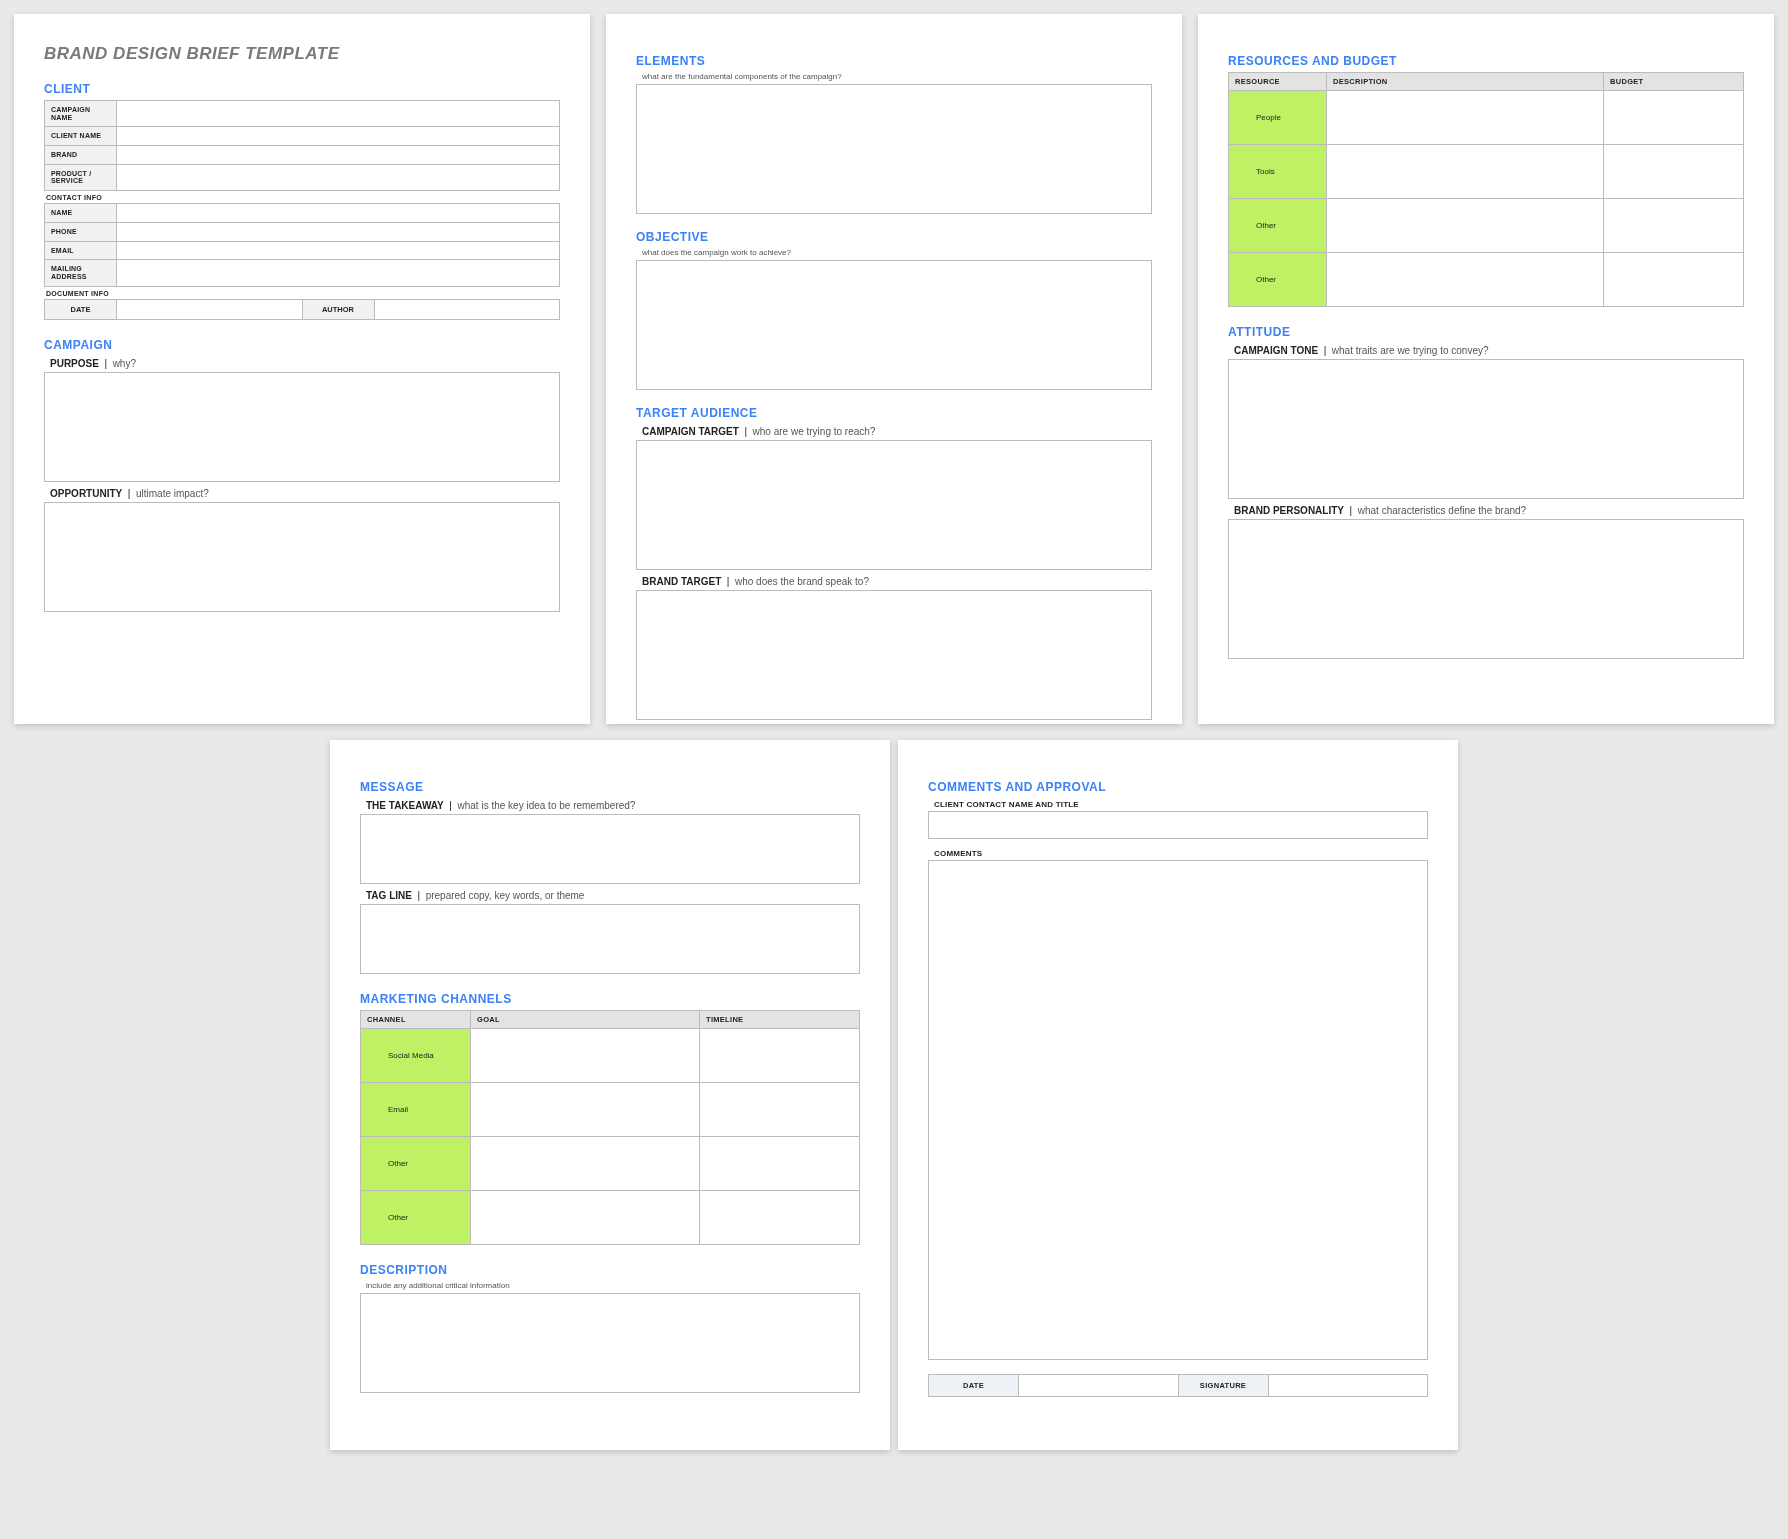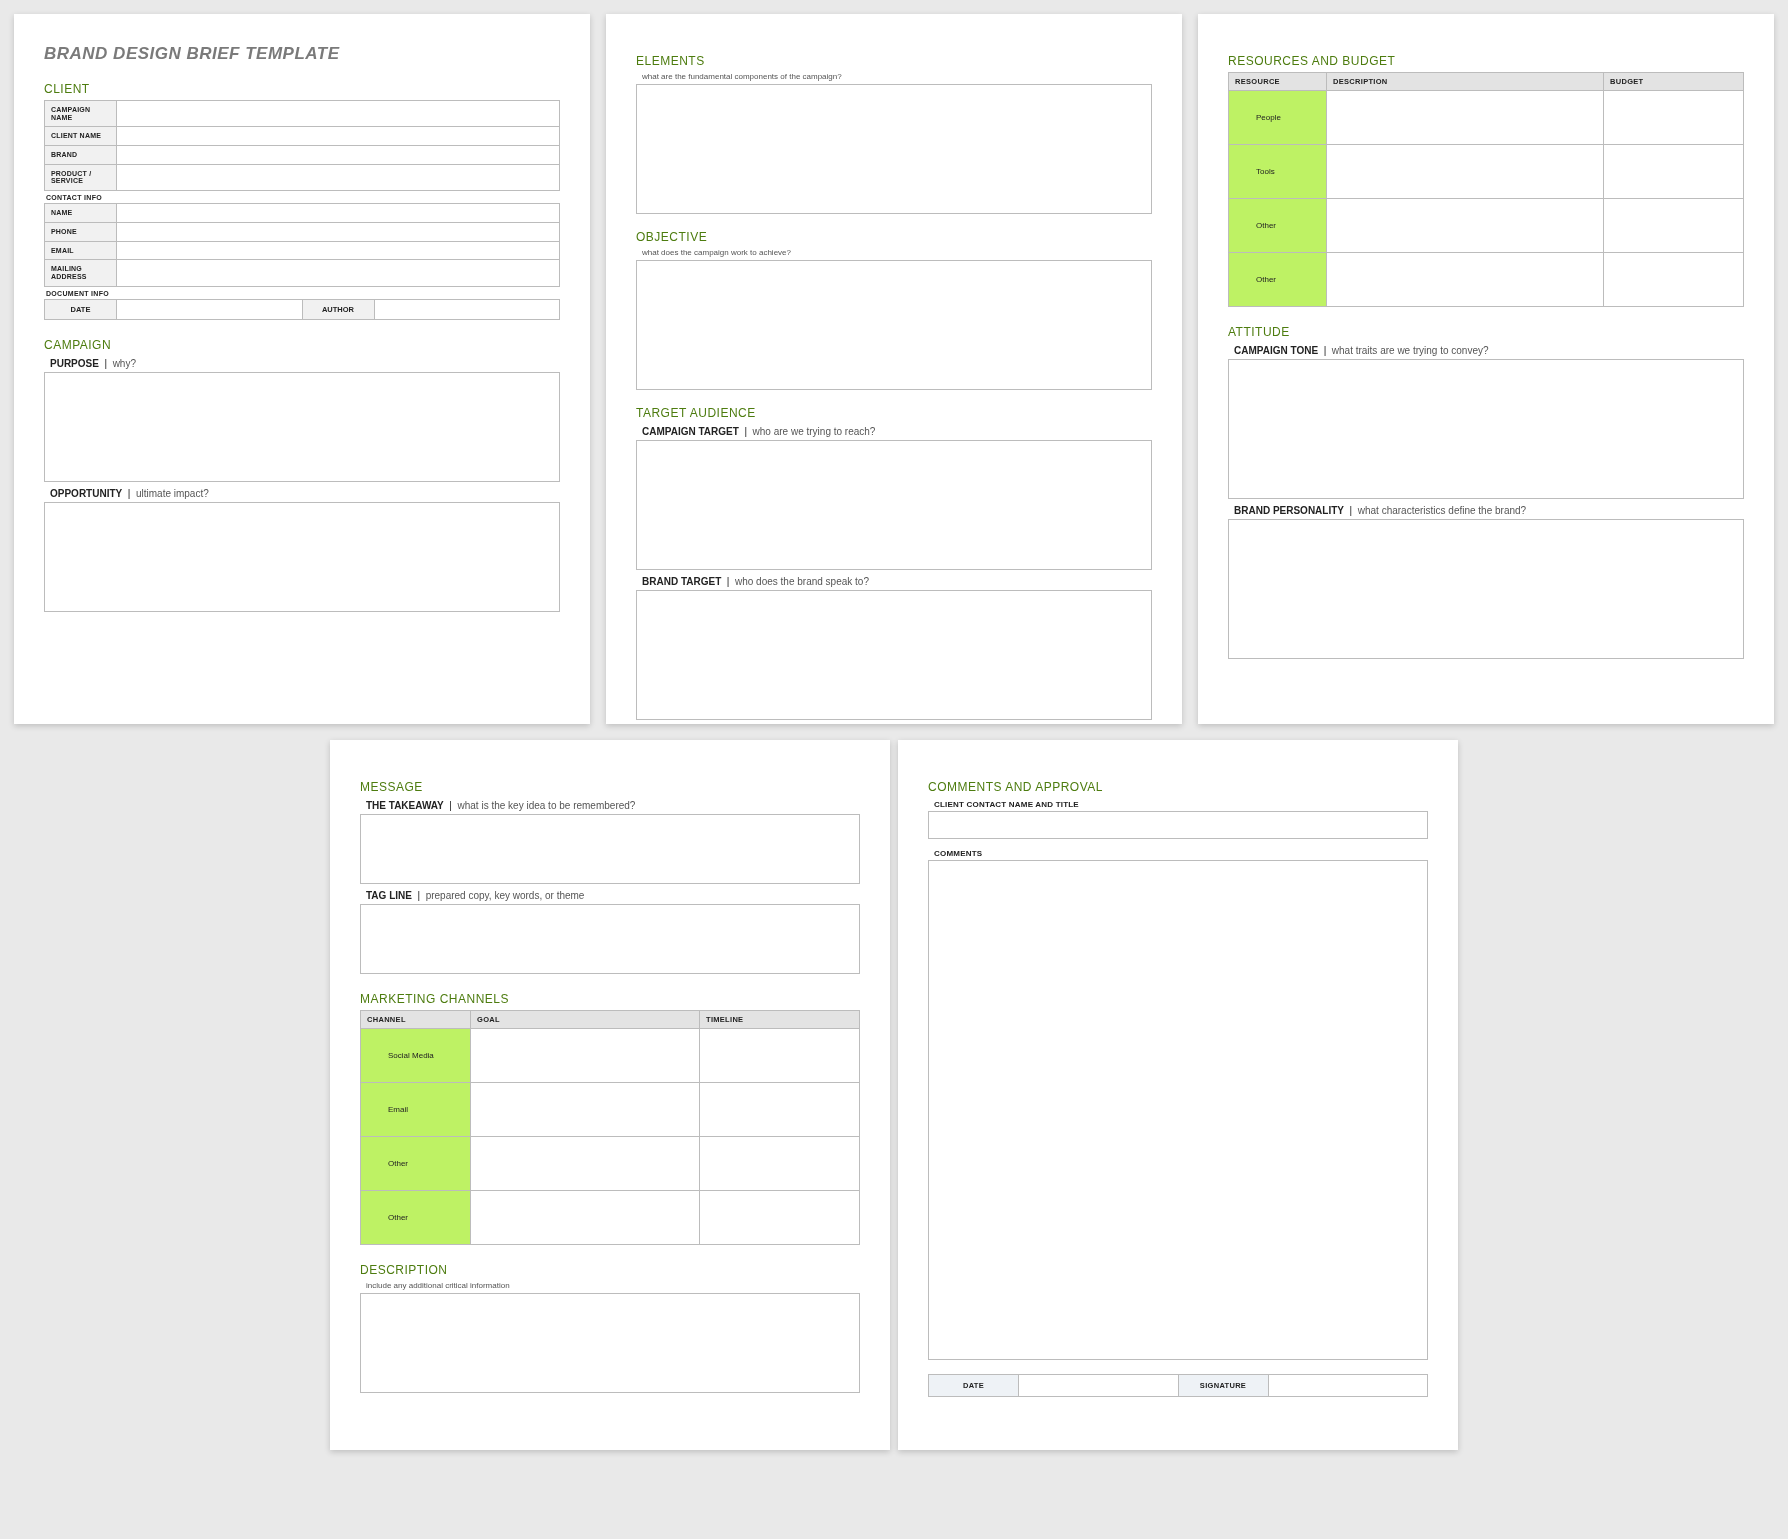--- a/index.html
+++ b/index.html
@@ -38,23 +38,23 @@
     font-size: 17px;
     letter-spacing: .5px;
     color: #7a7a7a;
     font-weight: 700;
     margin: 0 0 18px 0;
     font-style: italic;
   }
   .sec-head {
     font-size: 12px;
     letter-spacing: .5px;
-    color: #4d7c0f;
+    color: #3b82f6;
     margin: 10px 0 4px 0;
-    font-weight: 400;
+    font-weight: 700;
   }
   .mini-head {
     font-size: 8px;
     font-weight: 700;
     margin: 6px 0 2px 0;
     letter-spacing: .2px;
   }
   .hint {
     font-size: 8px;
     color: #555;

